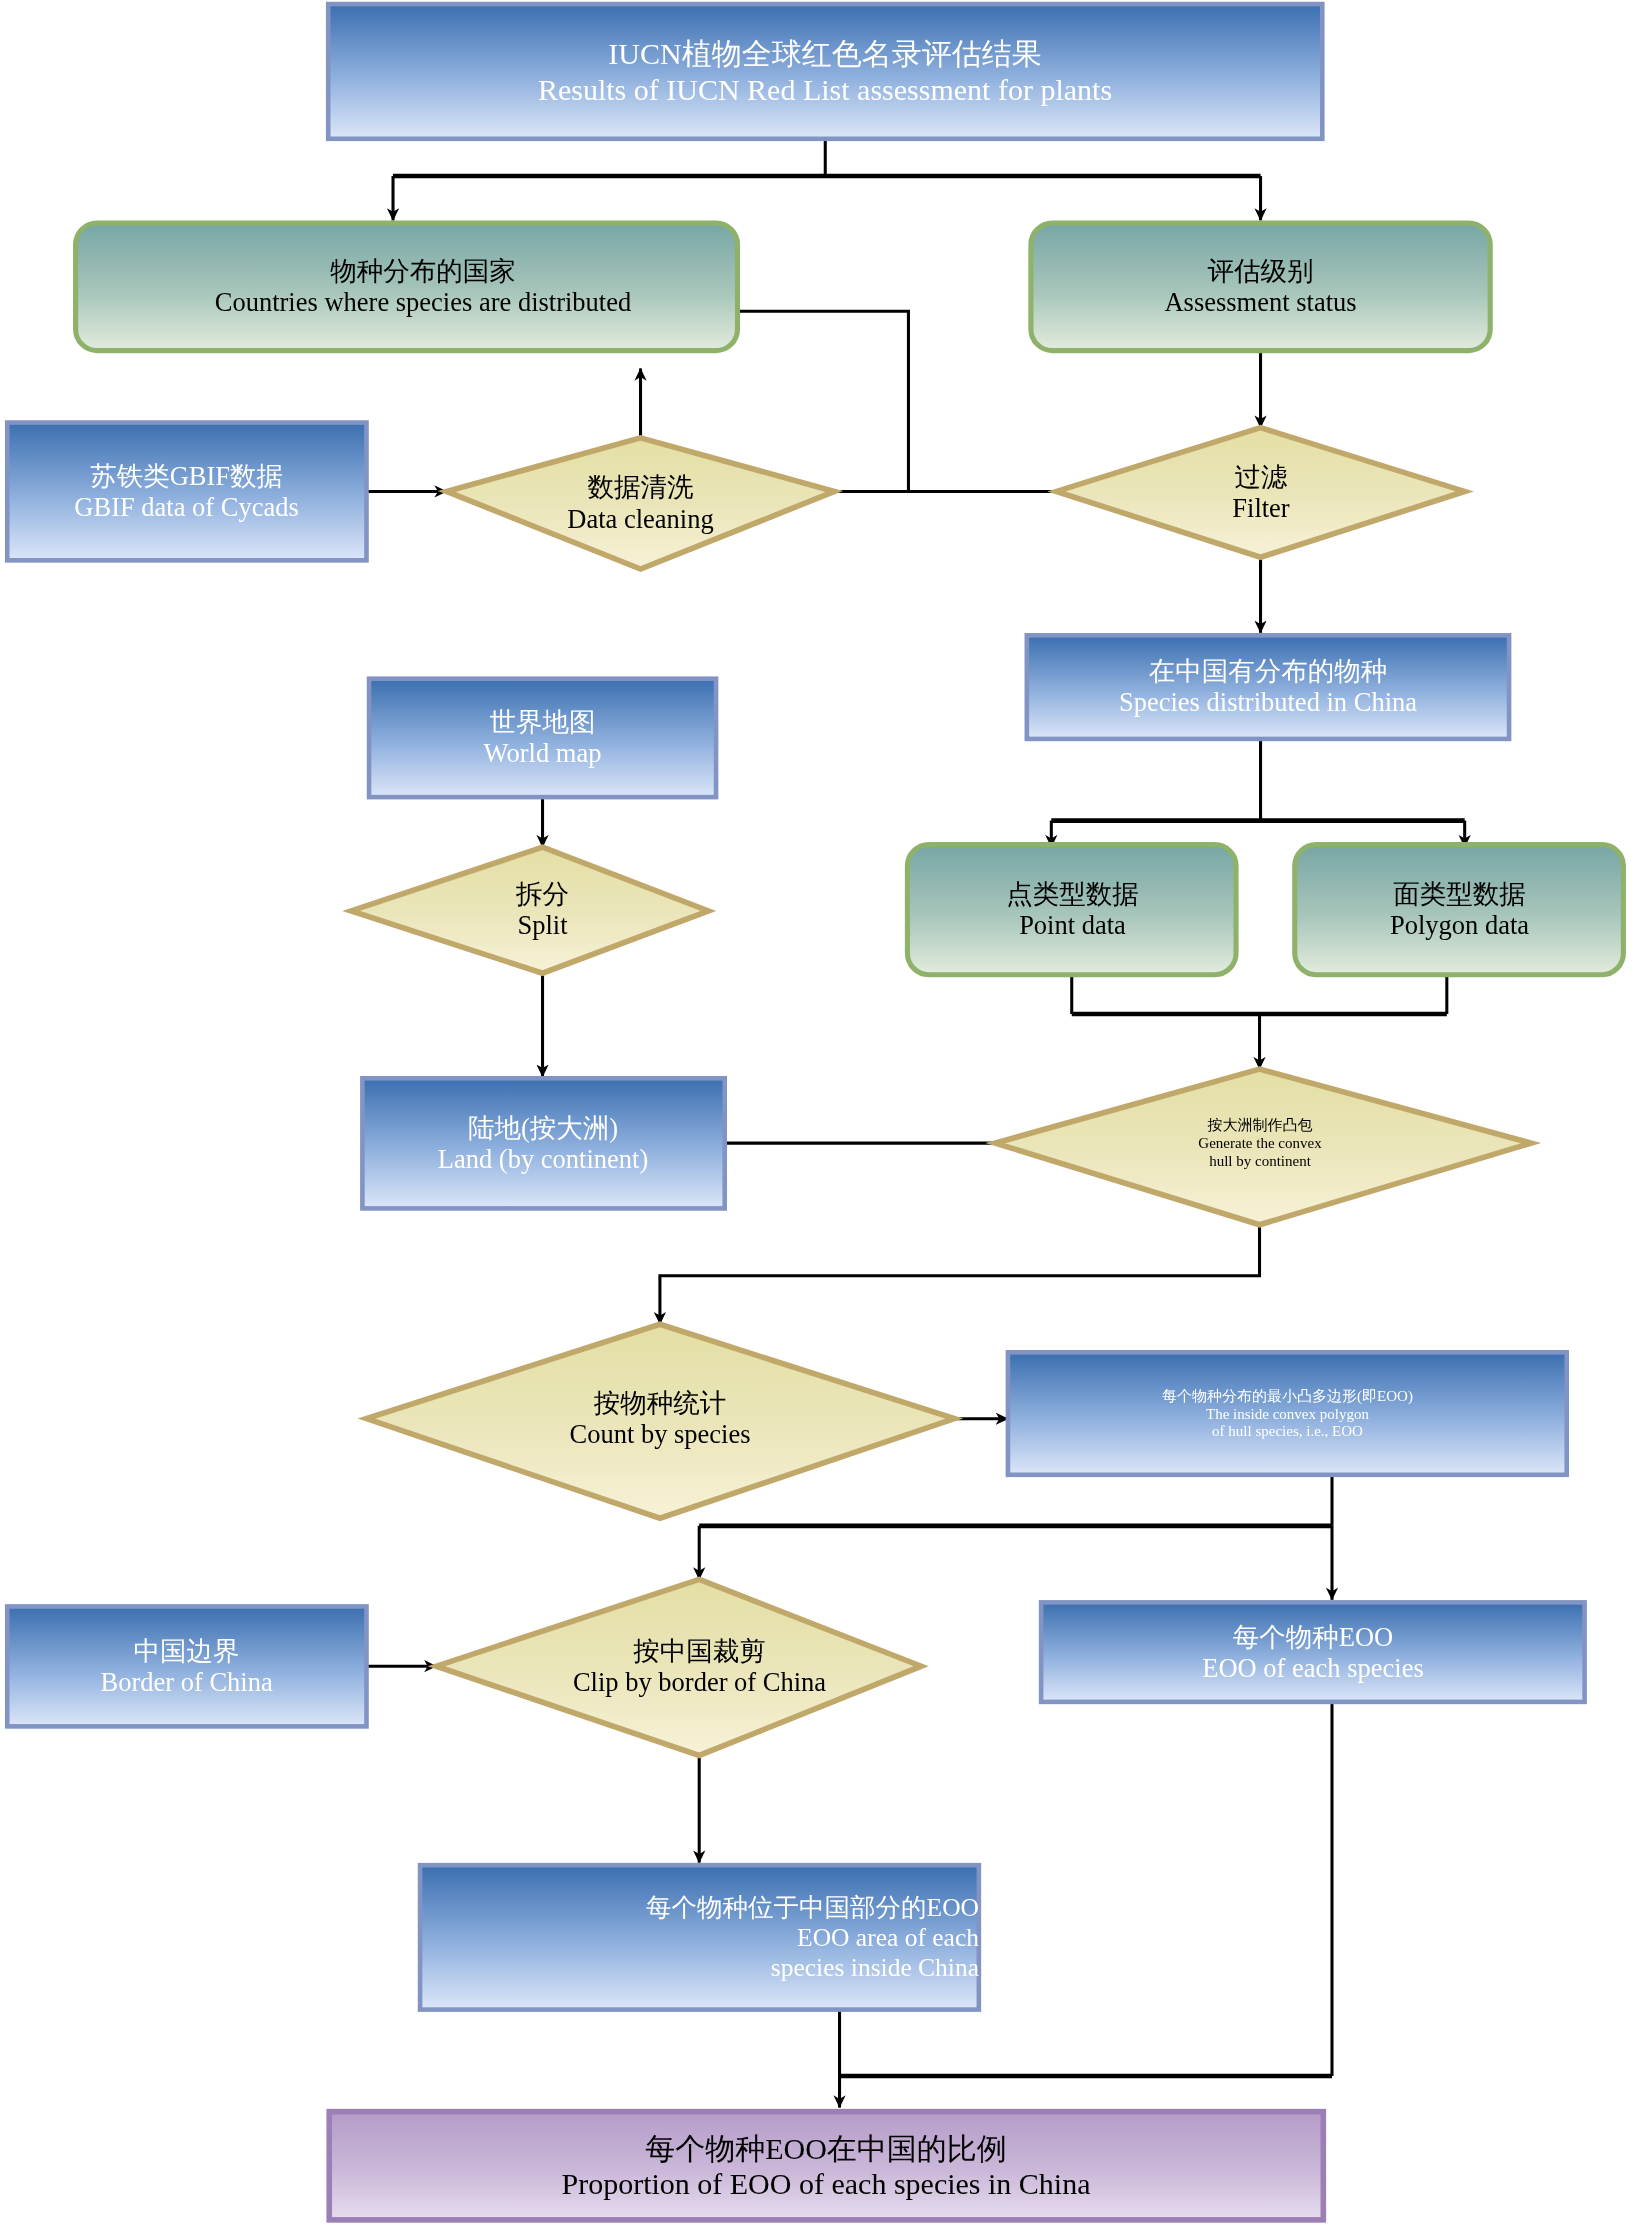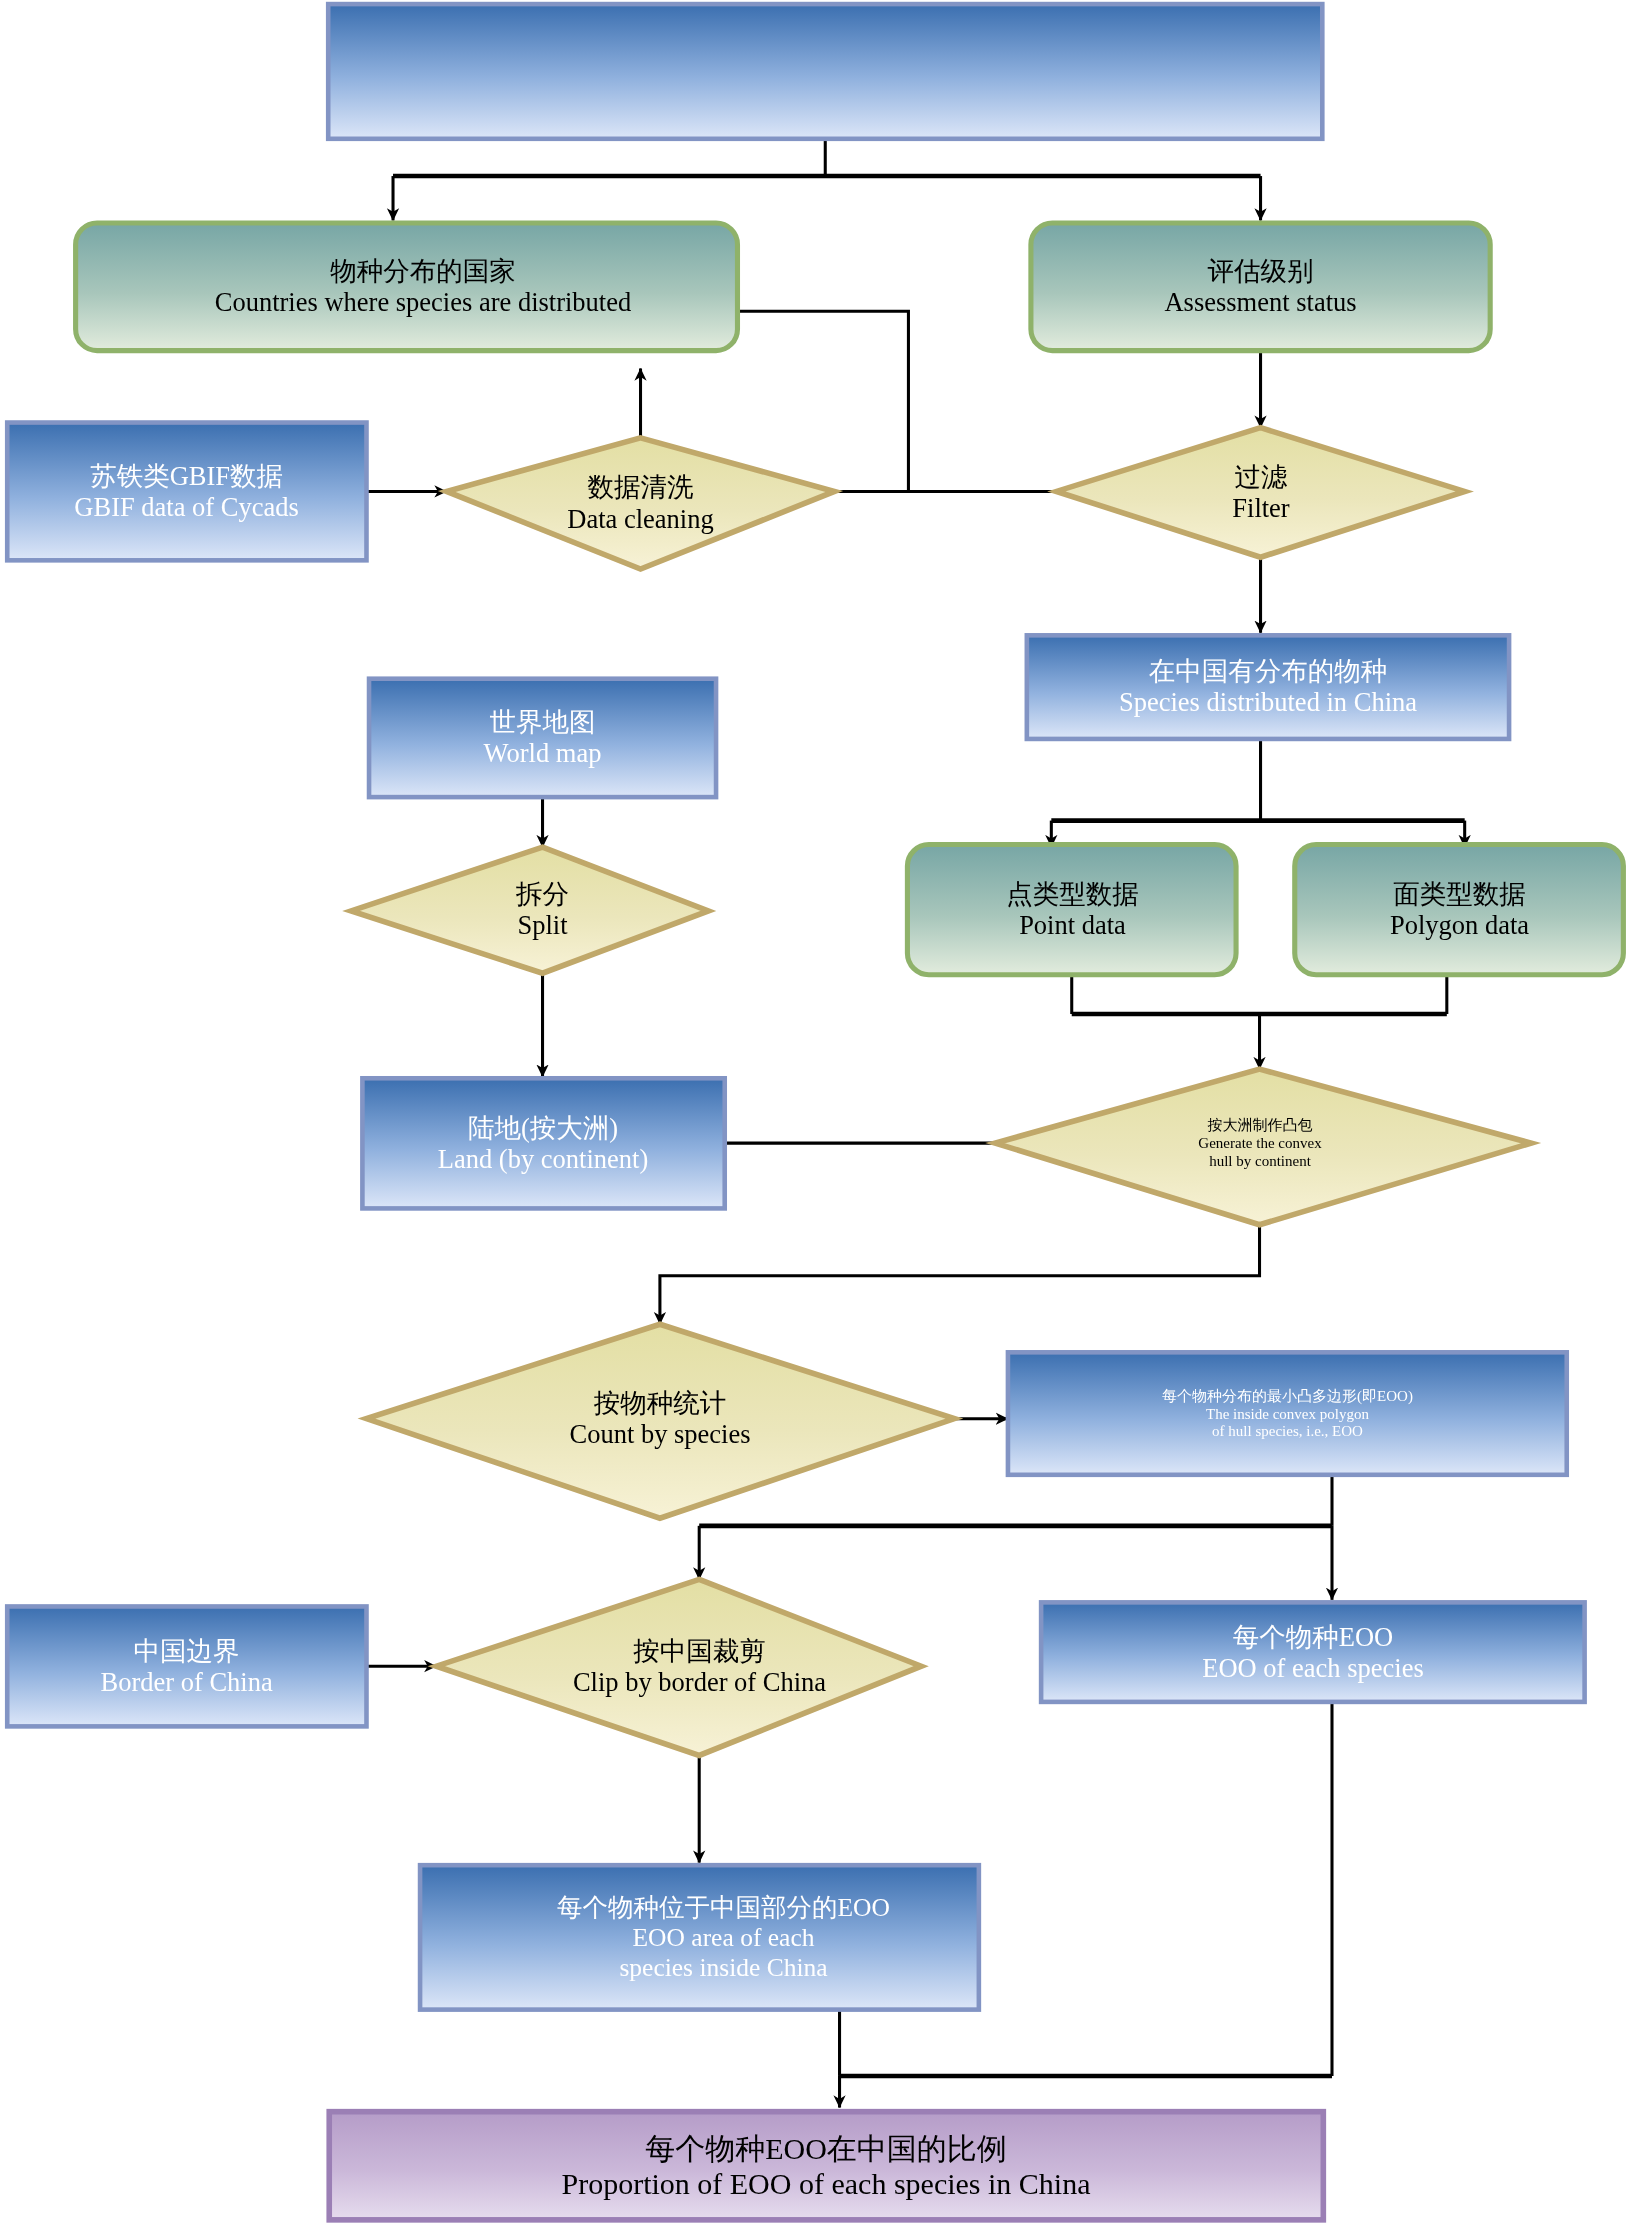--- a/index.html
+++ b/index.html
@@ -154,20 +154,24 @@
 
   <polygon points="1370,3095 1805,3265 1370,3440 855,3265" fill="url(#gDiam)" stroke="#c0a86a" stroke-width="11"></polygon>
 
   <rect x="2040" y="3140" width="1065" height="195" fill="url(#gBlue)" stroke="#8294c4" stroke-width="9"></rect>
 
   <rect x="823" y="3655" width="1095" height="283" fill="url(#gBlue)" stroke="#8294c4" stroke-width="9"></rect>
 
   <rect x="645" y="4138" width="1948" height="212" fill="url(#gPurple)" stroke="#9b7fb5" stroke-width="11"></rect>
 </svg>
 
+<div class="node t-white fs-big" style="left:328px;top:4.1px;width:994px;height:135px;">
+  <span class="zh">IUCN植物全球红色名录评估结果</span>
+  <span class="en">Results of IUCN Red List assessment for plants</span>
+</div>
 
 <div class="node t-black fs-main" style="left:92px;top:223px;width:662px;height:128px;">
   <span class="zh">物种分布的国家</span>
   <span class="en">Countries where species are distributed</span>
 </div>
 
 <div class="node t-black fs-main" style="left:1031px;top:223px;width:459px;height:128px;">
   <span class="zh">评估级别</span>
   <span class="en">Assessment status</span>
 </div>
@@ -242,21 +246,21 @@
 <div class="node t-black fs-main" style="left:462px;top:1603px;width:475px;height:128px;">
   <span class="zh">按中国裁剪</span>
   <span class="en">Clip by border of China</span>
 </div>
 
 <div class="node t-white fs-main" style="left:1041px;top:1603px;width:544px;height:100px;">
   <span class="zh">每个物种EOO</span>
   <span class="en">EOO of each species</span>
 </div>
 
-<div class="node t-white fs-med" style="left:444px;top:1866px;width:559px;height:144px;">
+<div class="node t-white fs-med" style="left:420px;top:1866px;width:559px;height:144px;align-items:flex-end;">
   <span class="zh">每个物种位于中国部分的EOO</span>
   <span class="en">EOO area of each</span>
   <span class="en">species inside China</span>
 </div>
 
 <div class="node t-black fs-big" style="left:329px;top:2112px;width:994px;height:108px;">
   <span class="zh">每个物种EOO在中国的比例</span>
   <span class="en">Proportion of EOO of each species in China</span>
 </div>
 

